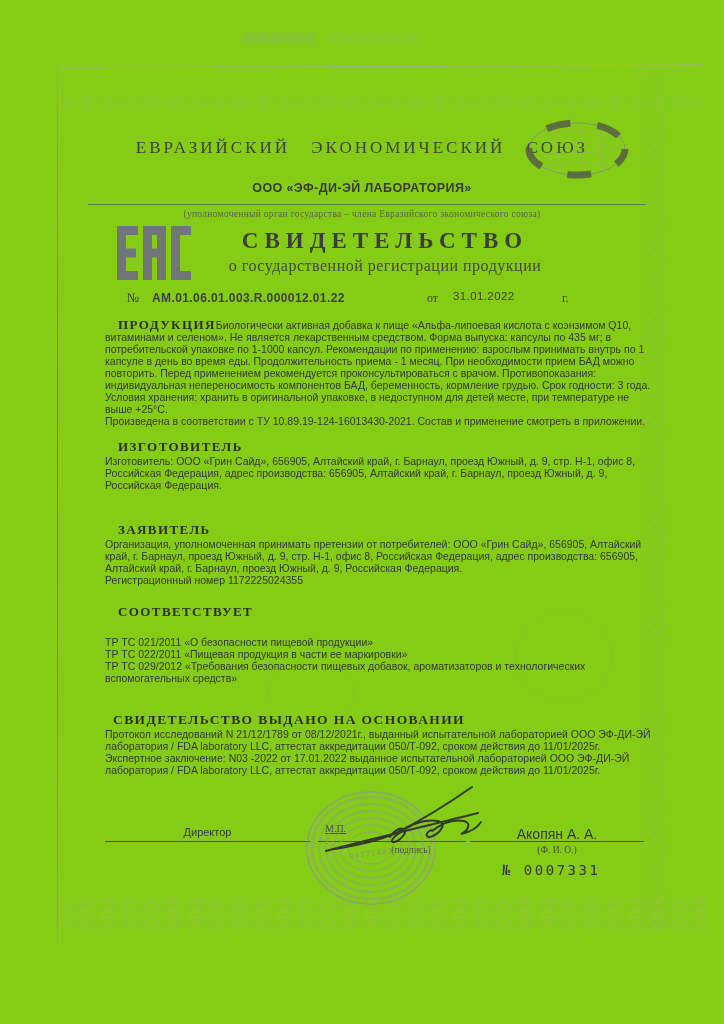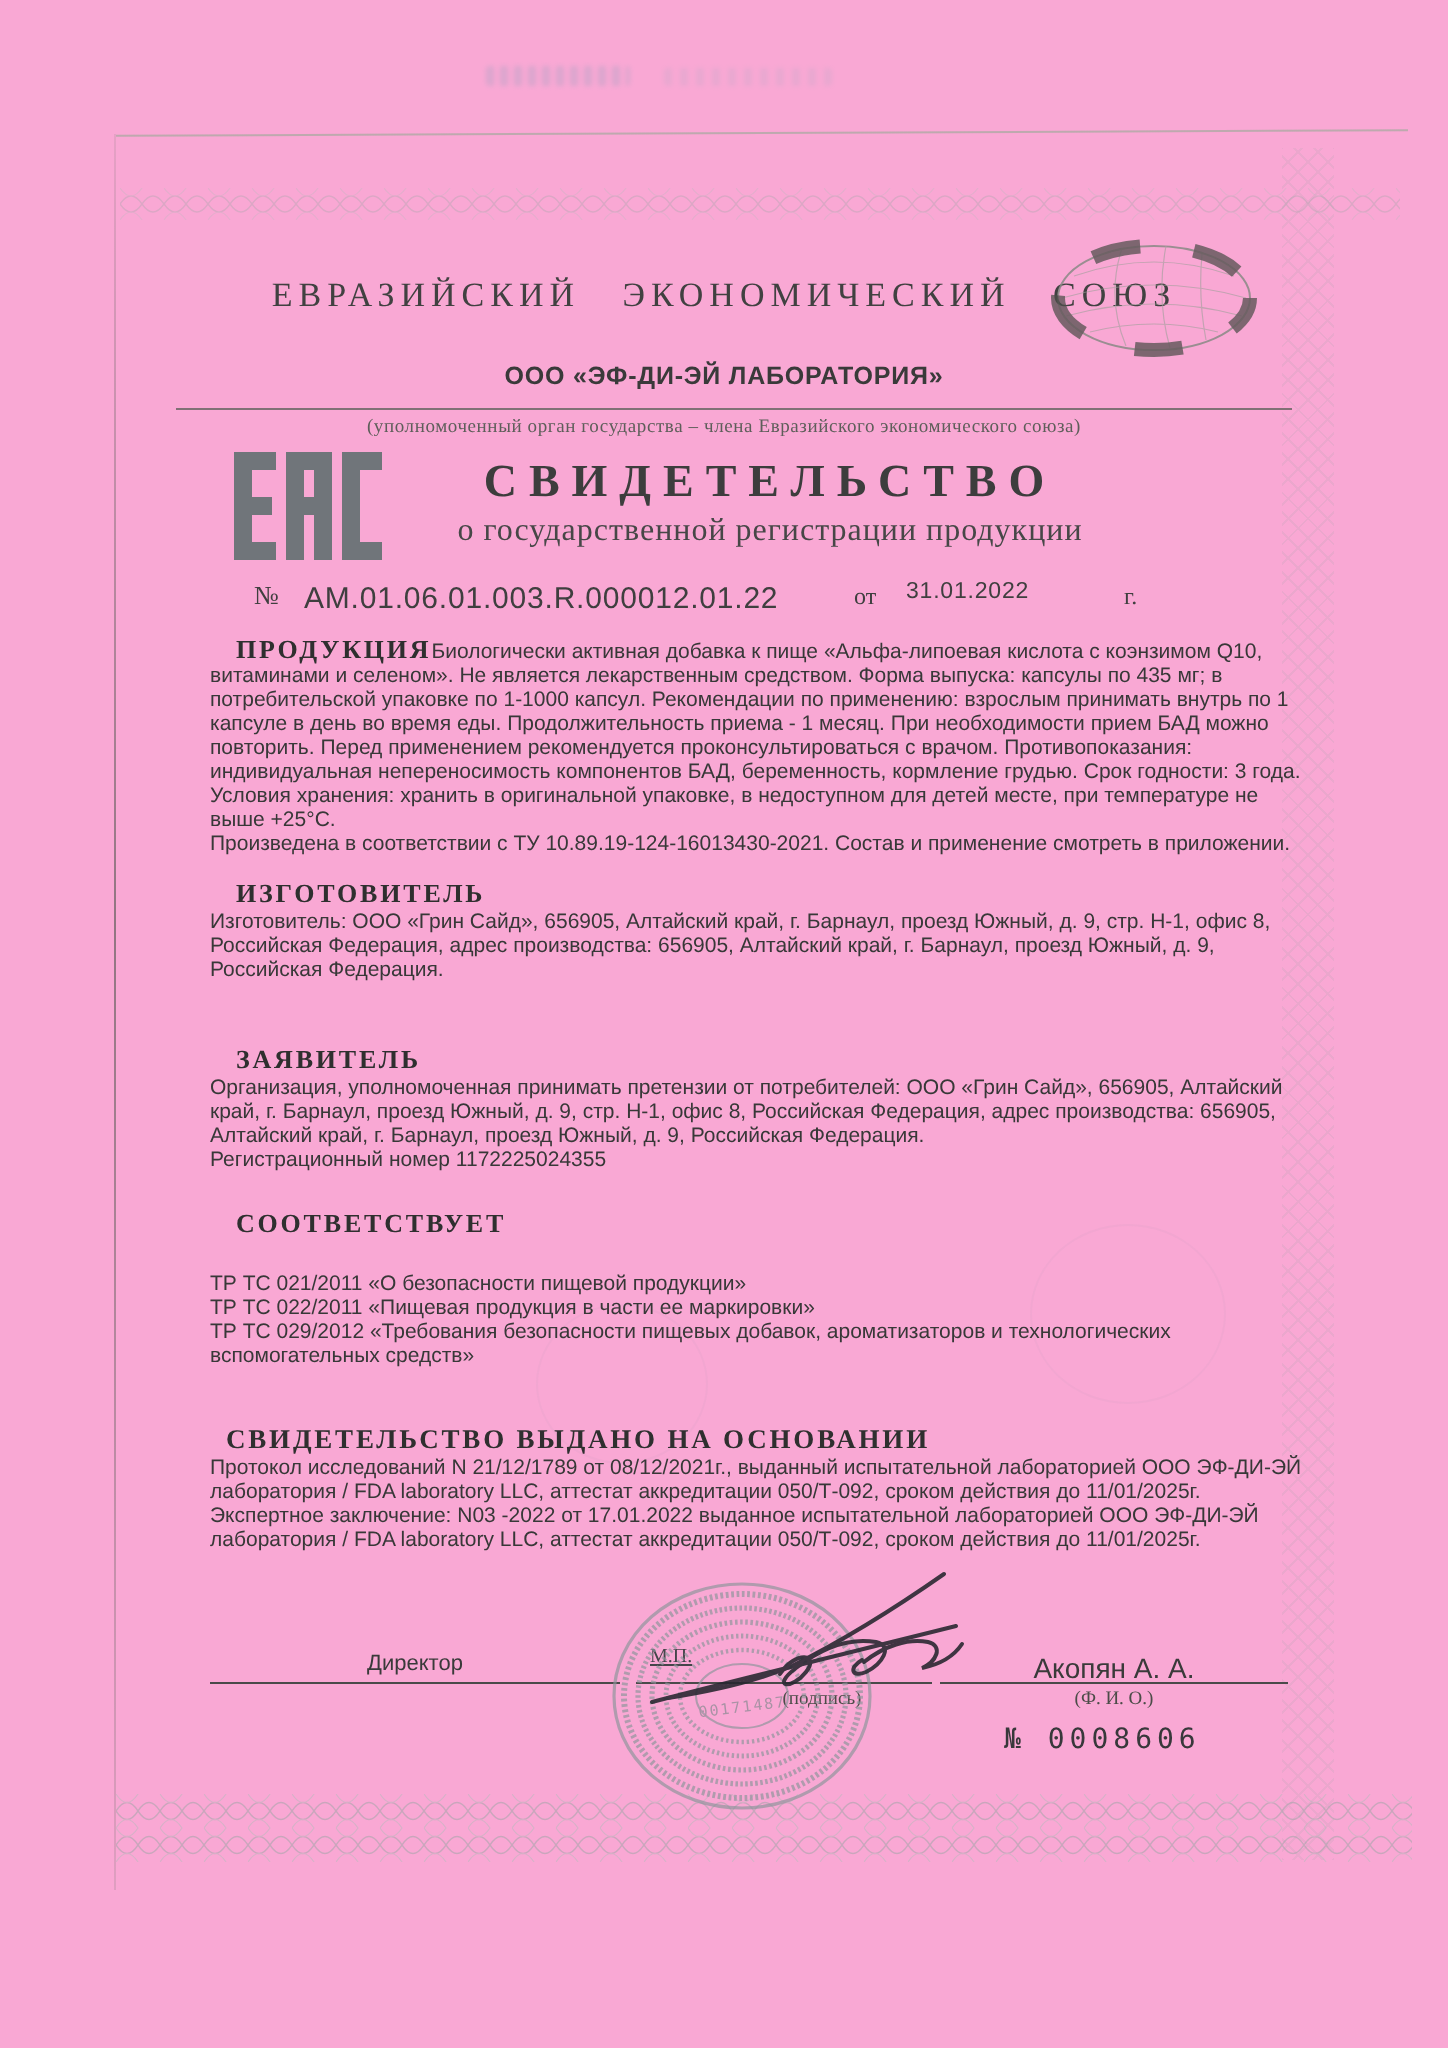--- a/index.html
+++ b/index.html
@@ -1,16 +1,16 @@
 <!DOCTYPE html>
 <html><head>
 <meta charset="utf-8">
 <style>
   html,body{margin:0;padding:0;background:#fdfdfc;}
-  .page{position:relative;width:724px;height:1024px;background:#f9a8d4;overflow:hidden;
+  .page{position:relative;width:724px;height:1024px;background:#84cc16;overflow:hidden;
         font-family:"Liberation Sans",sans-serif;color:#3b3b3b;}
   .abs{position:absolute;}
   .serif{font-family:"Liberation Serif",serif;}
   .mono{font-family:"DejaVu Sans Mono",monospace;}
 
   
   .edge-top{left:58px;top:66px;width:646px;height:1px;background:#a9a9a1;opacity:.75;transform:rotate(-.25deg);}
   .edge-left{left:57px;top:67px;width:1px;height:878px;
              background:linear-gradient(to bottom,rgba(120,120,115,.15),rgba(90,90,85,.65) 45%,rgba(120,120,115,.2));}
   .artifact{filter:blur(1.3px);border-radius:2px;}
@@ -32,21 +32,21 @@
   .org-note{left:0;top:209px;width:724px;text-align:center;font-size:9.5px;color:#5e5e5a;letter-spacing:.3px;}
 
   
   .doc-title{left:150px;top:228px;width:470px;text-align:center;font-size:23px;font-weight:bold;
              letter-spacing:6px;color:#3d3d3d;}
   .doc-subtitle{left:150px;top:257px;width:470px;text-align:center;font-size:16px;color:#474747;letter-spacing:.5px;}
 
   
   .nl{font-size:12px;color:#3f3f3f;}
   .nl-no{left:127px;top:290px;font-size:13px;}
-  .nl-num{left:152px;top:291px;font-size:15px;letter-spacing:.4px;}
+  .nl-num{left:152px;top:291px;font-size:12px;letter-spacing:.4px;font-weight:bold;}
   .nl-ot{left:427px;top:291px;}
   .nl-date{left:453px;top:290px;font-size:11.5px;letter-spacing:.4px;}
   .nl-god{left:562px;top:291px;}
 
   
   .sec{left:105px;width:548px;font-size:10.5px;line-height:12px;color:#383838;}
   .sec-head{font-family:"Liberation Serif",serif;font-weight:bold;font-size:13px;letter-spacing:1.4px;
             color:#2f2f2f;}
   .sec-head.block{display:block;margin:0 0 2px 13px;}
   .sec p{margin:0;}
@@ -181,21 +181,21 @@
   <div class="abs dir-label">Директор</div>
   <div class="abs sigline dir-line"></div>
 
   <div class="abs serif mp-label">М.П.</div>
   <div class="abs sigline sign-line"></div>
   <div class="abs serif sign-note">(подпись)</div>
 
   <div class="abs name-label">Акопян А. А.</div>
   <div class="abs sigline name-line"></div>
   <div class="abs serif name-note">(Ф. И. О.)</div>
-  <div class="abs mono blank-no">№  0008606</div>
+  <div class="abs mono blank-no">№  0007331</div>
 
   <svg class="abs stamp-svg" width="136" height="118" style="opacity:.68;">
     <g fill="none" stroke="#8e959c">
       <ellipse cx="68" cy="58" rx="64" ry="56" stroke-width="1.6"></ellipse>
       <ellipse cx="68" cy="58" rx="59" ry="51" stroke-width="3" stroke-dasharray="1.4 1.3"></ellipse>
       <ellipse cx="68" cy="58" rx="52" ry="44" stroke-width="2.6" stroke-dasharray="1.3 1.2"></ellipse>
       <ellipse cx="68" cy="58" rx="45" ry="37" stroke-width="2.6" stroke-dasharray="1.3 1.3"></ellipse>
       <ellipse cx="68" cy="58" rx="38" ry="30" stroke-width="2.4" stroke-dasharray="1.2 1.3"></ellipse>
       <ellipse cx="68" cy="58" rx="31" ry="23" stroke-width="2.2" stroke-dasharray="1.2 1.4"></ellipse>
       <ellipse cx="68" cy="58" rx="23" ry="16" stroke-width="1"></ellipse>

